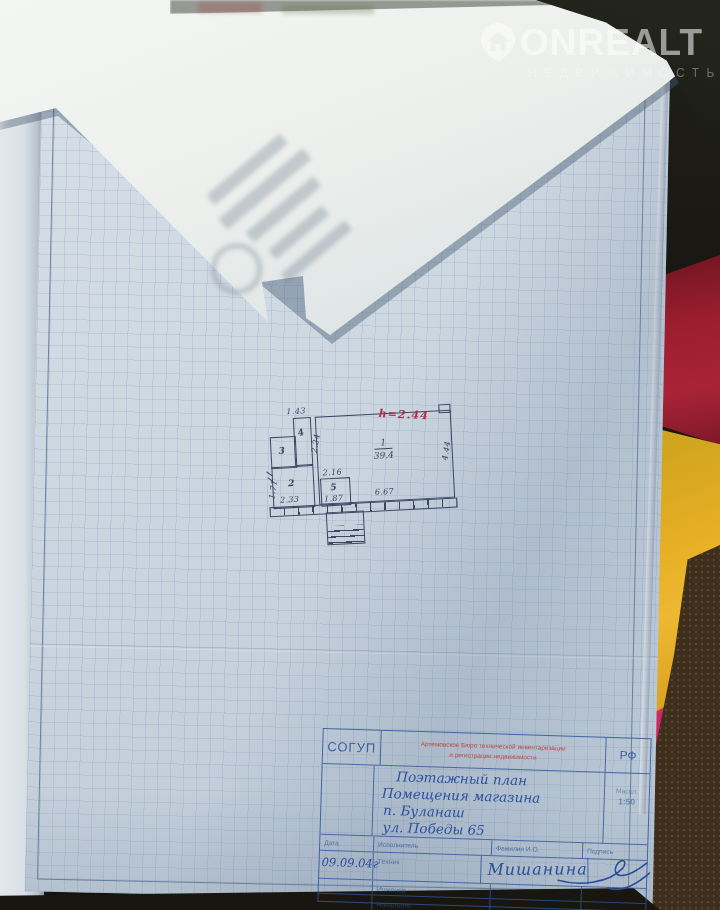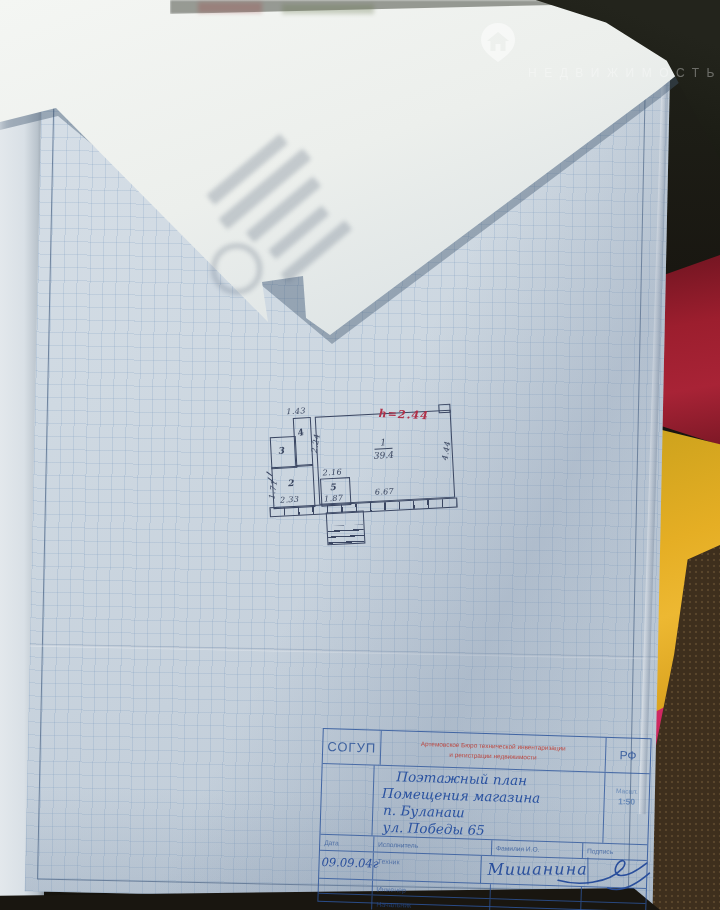--- a/index.html
+++ b/index.html
@@ -253,17 +253,18 @@
   <div class="abs smudge" id="smudge-red"></div>
   <div class="abs smudge" id="smudge-green"></div>
   <div class="abs" id="top-dark"></div>
 
   <div class="abs" id="logo">
     <div class="row">
       <svg width="44" height="44" viewBox="0 0 44 44">
         <path d="M22 3 C 12 3, 5 10.5, 5 20 C 5 30, 14 36, 22 42 C 30 36, 39 30, 39 20 C 39 10.5, 32 3, 22 3 Z
                  M22 12 L 33 21 L 29.5 21 L 29.5 31 L 24.5 31 L 24.5 24 L 19.5 24 L 19.5 31 L 14.5 31 L 14.5 21 L 11 21 Z" fill="rgba(255,255,255,.5)" fill-rule="evenodd"></path>
       </svg>
+      <span id="logo-text">ONREALT</span>
     </div>
     <div id="logo-sub">НЕДВИЖИМОСТЬ</div>
   </div>
 
 </div>
 
 </body></html>

